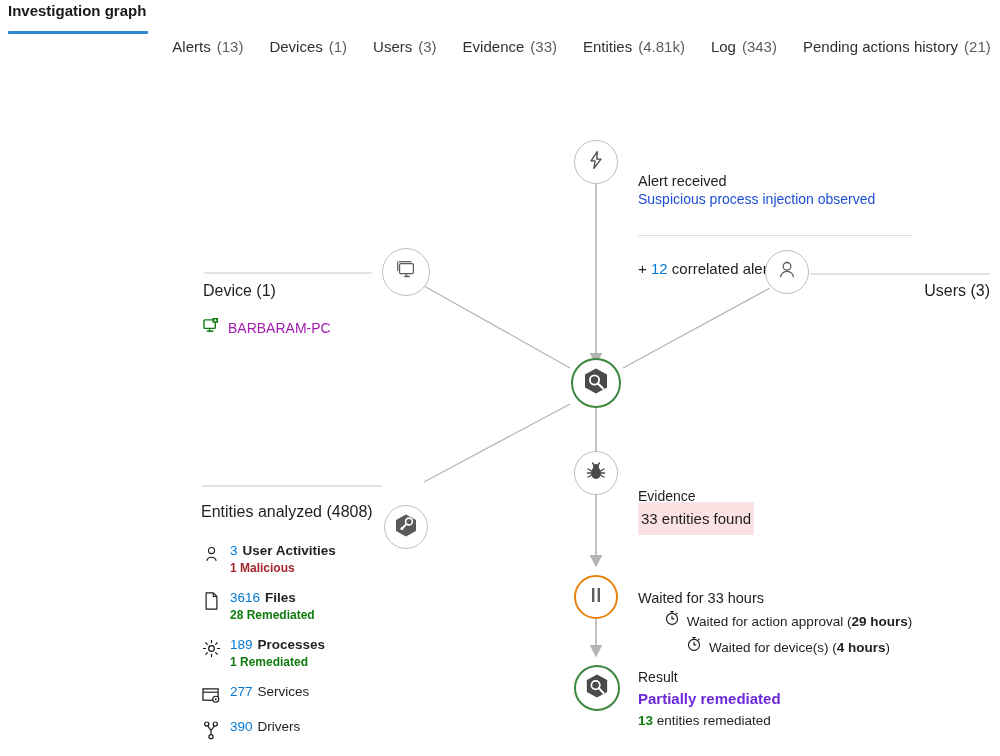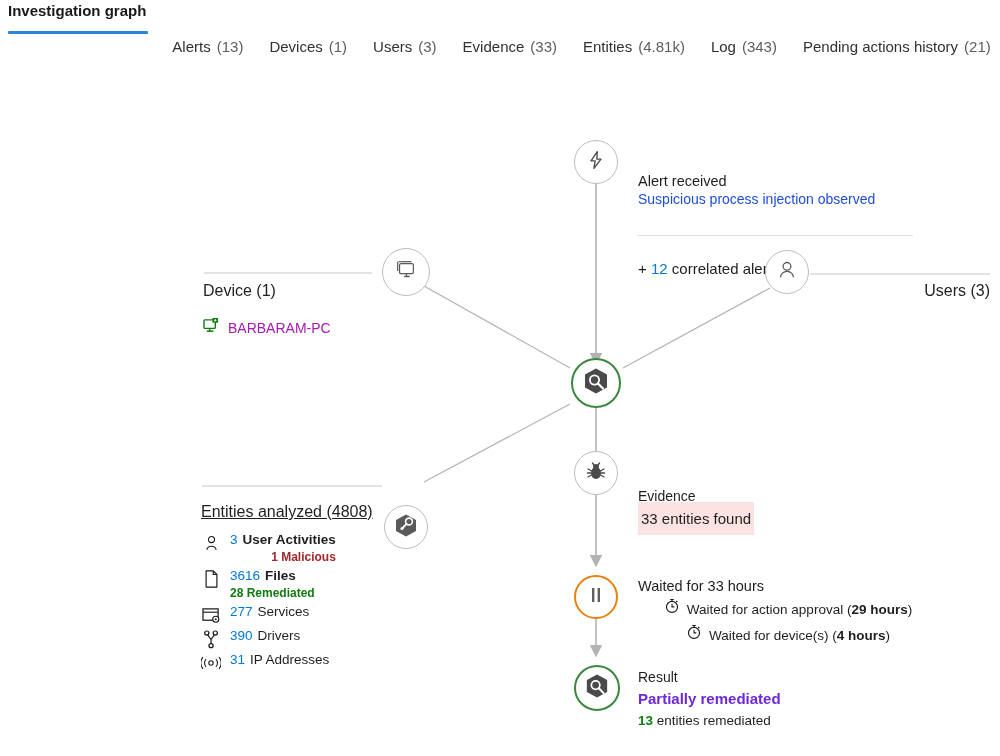--- a/index.html
+++ b/index.html
@@ -71,38 +71,38 @@
   #device-block{left:203px;top:247px;width:203px;}
   #device-block .hdr{padding-bottom:7px;}
   #device-row{display:flex;align-items:center;gap:8px;margin-top:10px;font-size:14px;color:#a21caf;}
 
   
   #users-block{left:810px;top:247px;width:180px;text-align:right;}
   #users-block .hdr{padding-bottom:7px;}
 
   
   #entities-block{left:201px;top:468px;width:205px;}
-  #entities-block .hdr{padding-bottom:7px;text-decoration:underline;}
+  #entities-block .hdr{padding-bottom:7px;}
   .ent-row{
-    display:flex;align-items:flex-start;gap:9px;margin-top:3px;
+    display:flex;align-items:flex-start;gap:9px;margin-top:14px;
     font-size:13.5px;color:#201f1e;
   }
   .ent-ico{width:20px;height:20px;flex:0 0 20px;display:flex;align-items:center;justify-content:center;margin-top:1px;}
   .ent-txt{line-height:16px;}
   .ent-num{color:#0078d4;margin-right:5px;}
   .ent-sub{font-size:12px;font-weight:700;line-height:15px;margin-top:2px;}
   .ent-sub.good{color:#107c10;}
-  .ent-sub.bad{color:#a4262c;text-align:right;}
+  .ent-sub.bad{color:#a4262c;}
 
   
   #evidence-block{left:638px;top:453px;width:280px;}
   .hl{background:#fbe3e4;padding:8px 3px;}
 
   
-  #waited-block{left:638px;top:543px;width:300px;}
+  #waited-block{left:638px;top:555px;width:300px;}
   .wrow{display:flex;align-items:center;gap:7px;font-size:13.5px;color:#201f1e;line-height:22px;margin-top:3px;justify-content:center;}
 
   
   #result-block{left:638px;top:634px;width:280px;}
   .res-big{font-size:15px;font-weight:700;color:#6d28d9;line-height:21px;margin-top:1px;}
   .res-sub{font-size:13.5px;color:#201f1e;line-height:19px;margin-top:2px;}
   .res-num{color:#107c10;font-weight:700;}
 </style>
 </head>
 <body>
@@ -271,20 +271,32 @@
             <path d="M2 1 h8 l4 4 v14 H2 z" fill="none" stroke="#1b1a19" stroke-width="1.3" stroke-linejoin="round"></path>
             <path d="M10 1 v4 h4" fill="none" stroke="#1b1a19" stroke-width="1.3"></path>
           </svg>
       </span>
       <span class="ent-txt">
         <span class="ent-num">3616</span><span class="bold">Files</span>
         <div class="ent-sub good">28 Remediated</div>
       </span>
     </div>
 
+    <div class="ent-row">
+      <span class="ent-ico">
+        <svg width="19" height="19" viewBox="0 0 20 20">
+            <circle cx="10" cy="10" r="3" fill="none" stroke="#1b1a19" stroke-width="1.3"></circle>
+            <path d="M10 1.5 v2.2 M10 16.3 v2.2 M1.5 10 h2.2 M16.3 10 h2.2 M4 4 l1.6 1.6 M14.4 14.4 L16 16 M16 4 l-1.6 1.6 M5.6 14.4 L4 16" stroke="#1b1a19" stroke-width="1.3" stroke-linecap="round"></path>
+          </svg>
+      </span>
+      <span class="ent-txt">
+        <span class="ent-num">189</span><span class="bold">Processes</span>
+        <div class="ent-sub good">1 Remediated</div>
+      </span>
+    </div>
 
     <div class="ent-row">
       <span class="ent-ico">
         <svg width="19" height="17" viewBox="0 0 20 18">
             <rect x="1" y="2" width="16" height="12" fill="none" stroke="#1b1a19" stroke-width="1.3"></rect>
             <path d="M1 5.5 h16" stroke="#1b1a19" stroke-width="1.2"></path>
             <circle cx="14.5" cy="13" r="3.2" fill="#ffffff" stroke="#1b1a19" stroke-width="1.2"></circle>
             <circle cx="14.5" cy="13" r="1" fill="#1b1a19"></circle>
           </svg>
       </span>

